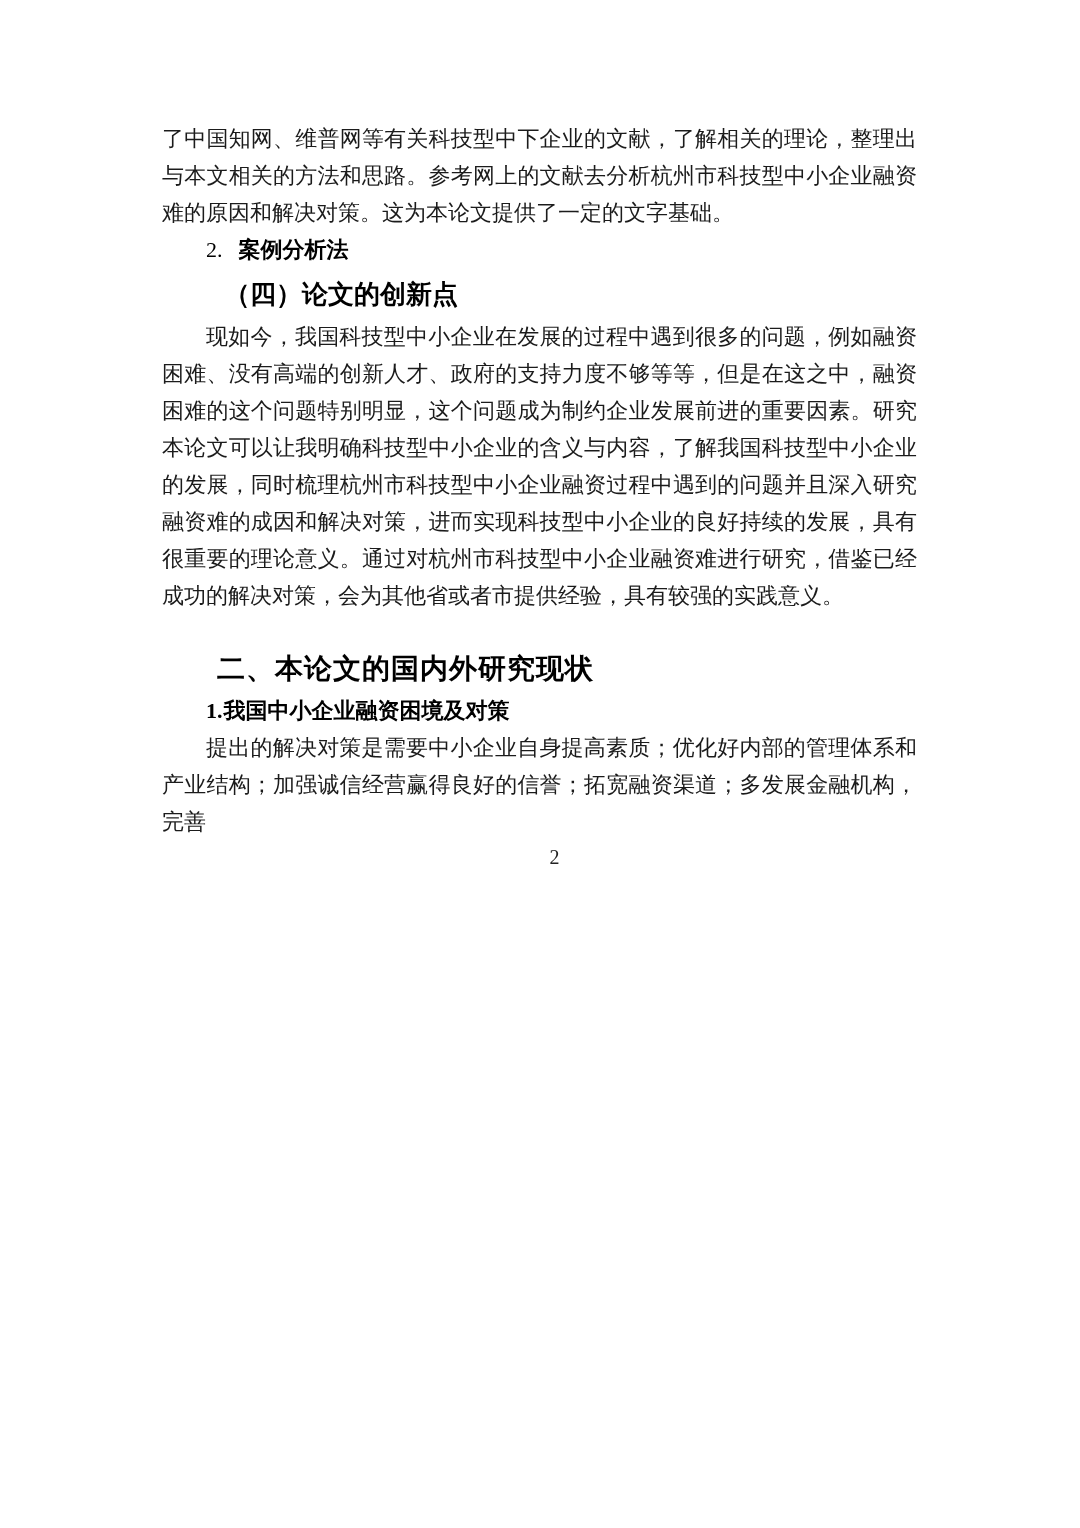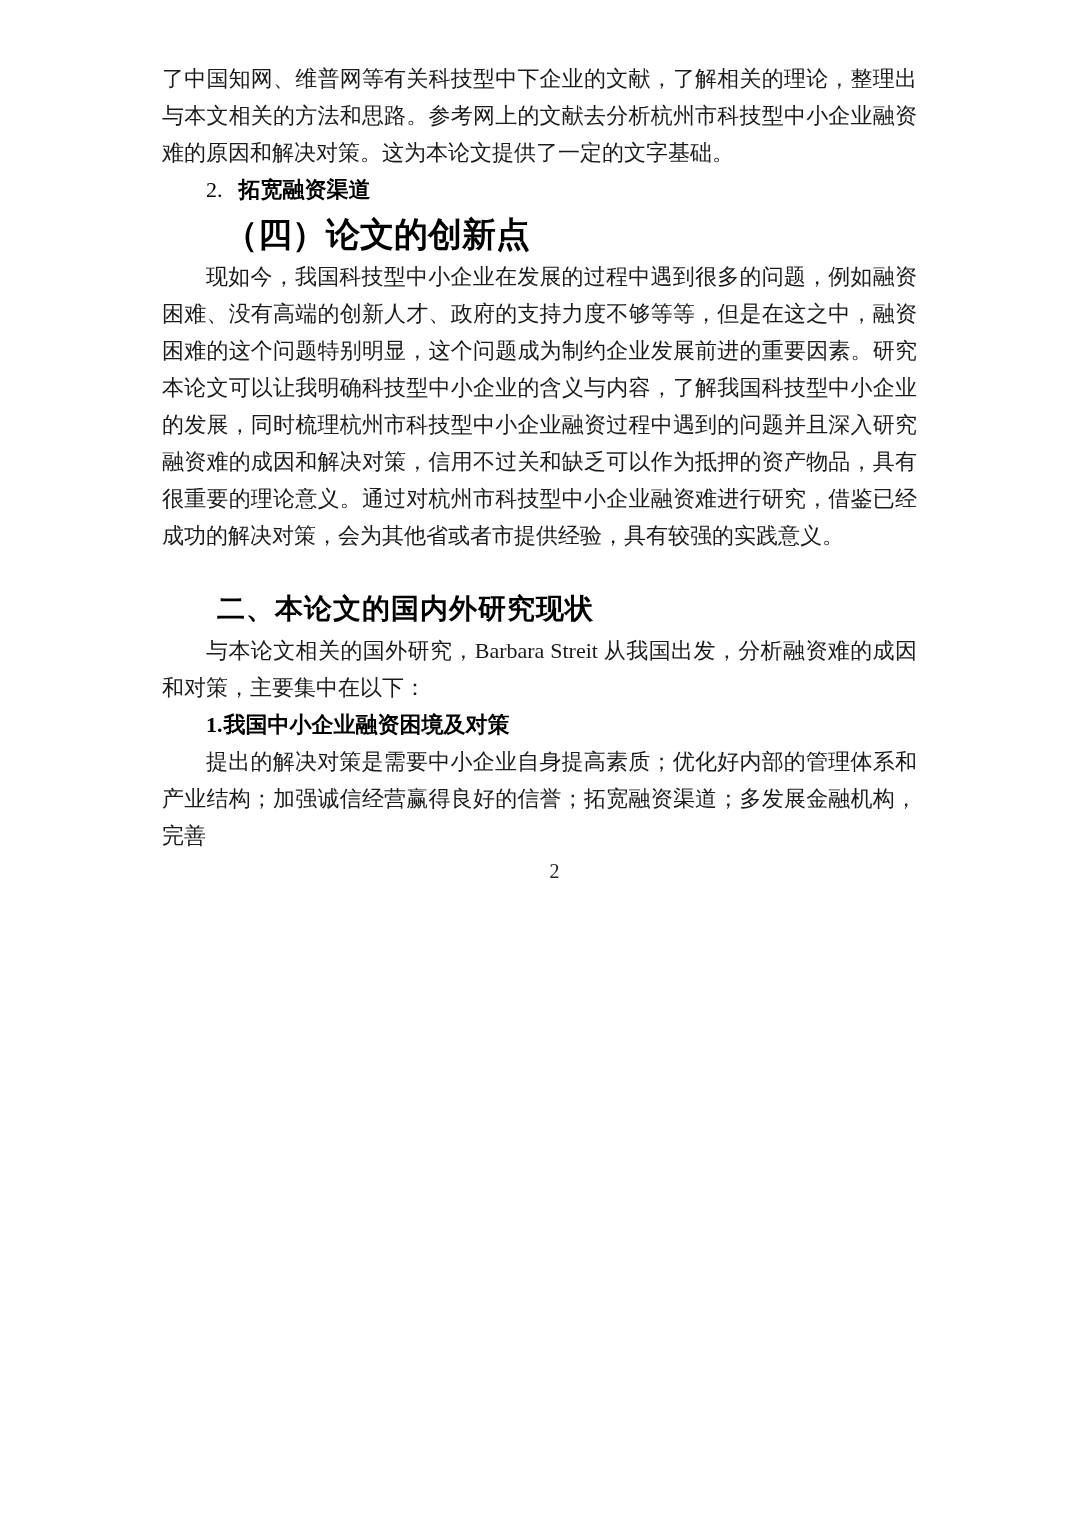--- a/index.html
+++ b/index.html
@@ -7,21 +7,21 @@
     padding: 0;
     background: #ffffff;
   }
   .page {
     position: relative;
     width: 1080px;
     height: 1528px;
     margin: 0 auto;
     background: #ffffff;
     box-sizing: border-box;
-    padding: 60px 163px 30px 162px;
+    padding: 120px 163px 30px 162px;
     overflow: hidden;
     color: #1b1b1b;
   }
   p.body {
     margin: 0;
     font-family: "Liberation Serif", "DejaVu Serif", serif;
     font-size: 22px;
     line-height: 37px;
     text-align: justify;
     text-justify: inter-character;
@@ -51,21 +51,21 @@
   }
   .h-num .label {
     font-family: "Liberation Sans", "DejaVu Sans", sans-serif;
     font-weight: 700;
   }
   .h-sub {
     margin: 6px 0 4px 0;
     padding-left: 62px;
     font-family: "Liberation Sans", "DejaVu Sans", sans-serif;
     font-weight: 700;
-    font-size: 34px;
+    font-size: 26px;
     line-height: 40px;
     color: #000000;
   }
   .h-sub.section {
     margin: 34px 0 12px 0;
   }
   .h-chapter {
     margin: 32px 0 0 0;
     padding-left: 55px;
     font-family: Liberation Sans, sans-serif;
@@ -86,33 +86,32 @@
     color: #222222;
   }
 </style>
 </head>
 <body>
 
 <div class="page">
 
   <p class="body no-indent">了中国知网、维普网等有关科技型中下企业的文献，了解相关的理论，整理出与本文相关的方法和思路。参考网上的文献去分析杭州市科技型中小企业融资难的原因和解决对策。这为本论文提供了一定的文字基础。</p>
 
-  <h3 class="h-num"><span class="num after-gap">2.</span><span class="label">拓宽融资渠道</span></h3>
+  <h3 class="h-num"><span class="num after-gap">2.</span><span class="label">案例分析法</span></h3>
 
 
   <h2 class="h-sub">（四）论文的创新点</h2>
 
 
 
-  <p class="body">现如今，我国科技型中小企业在发展的过程中遇到很多的问题，例如融资困难、没有高端的创新人才、政府的支持力度不够等等，但是在这之中，融资困难的这个问题特别明显，这个问题成为制约企业发展前进的重要因素。研究本论文可以让我明确科技型中小企业的含义与内容，了解我国科技型中小企业的发展，同时梳理杭州市科技型中小企业融资过程中遇到的问题并且深入研究融资难的成因和解决对策，信用不过关和缺乏可以作为抵押的资产物品，具有很重要的理论意义。通过对杭州市科技型中小企业融资难进行研究，借鉴已经成功的解决对策，会为其他省或者市提供经验，具有较强的实践意义。</p>
+  <p class="body">现如今，我国科技型中小企业在发展的过程中遇到很多的问题，例如融资困难、没有高端的创新人才、政府的支持力度不够等等，但是在这之中，融资困难的这个问题特别明显，这个问题成为制约企业发展前进的重要因素。研究本论文可以让我明确科技型中小企业的含义与内容，了解我国科技型中小企业的发展，同时梳理杭州市科技型中小企业融资过程中遇到的问题并且深入研究融资难的成因和解决对策，进而实现科技型中小企业的良好持续的发展，具有很重要的理论意义。通过对杭州市科技型中小企业融资难进行研究，借鉴已经成功的解决对策，会为其他省或者市提供经验，具有较强的实践意义。</p>
 
   <h1 class="h-chapter">二、本论文的国内外研究现状</h1>
 
 
-  <p class="body">与本论文相关的国外研究，Barbara Streit 从我国出发，分析融资难的成因和对策，主要集中在以下：</p>
 
   <h3 class="h-num bold-all"><span class="num">1.</span><span class="label">我国中小企业融资困境及对策</span></h3>
 
 
   <p class="body">提出的解决对策是需要中小企业自身提高素质；优化好内部的管理体系和产业结构；加强诚信经营赢得良好的信誉；拓宽融资渠道；多发展金融机构，完善</p>
 
   <div class="page-number">2</div>
 
 </div>
 

